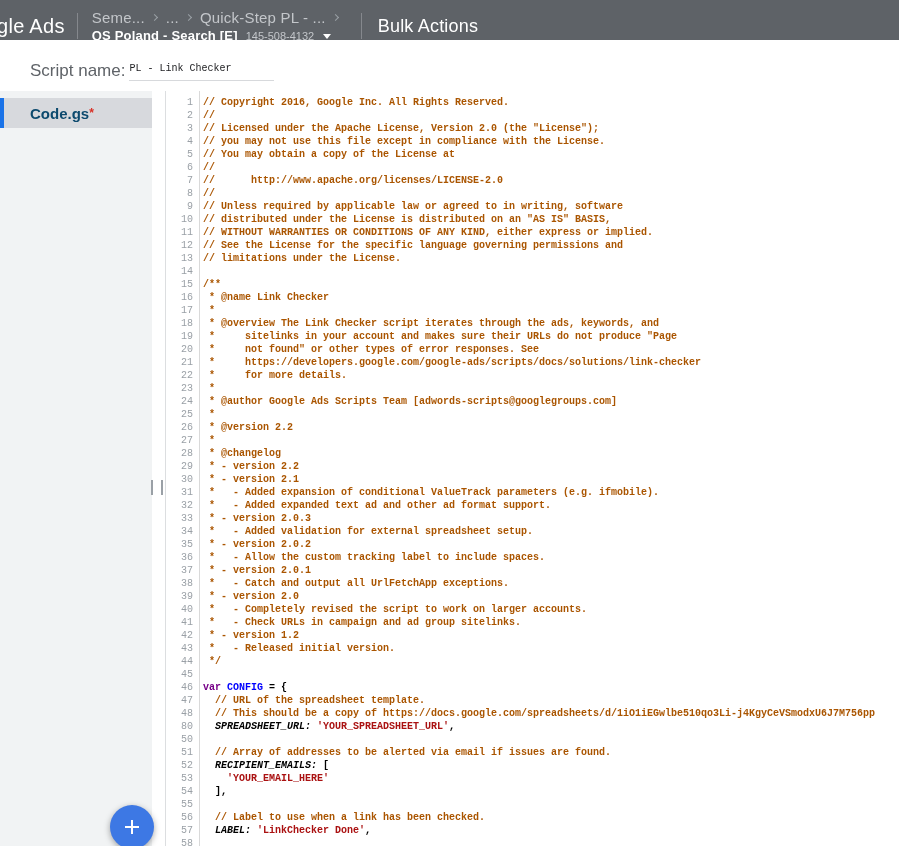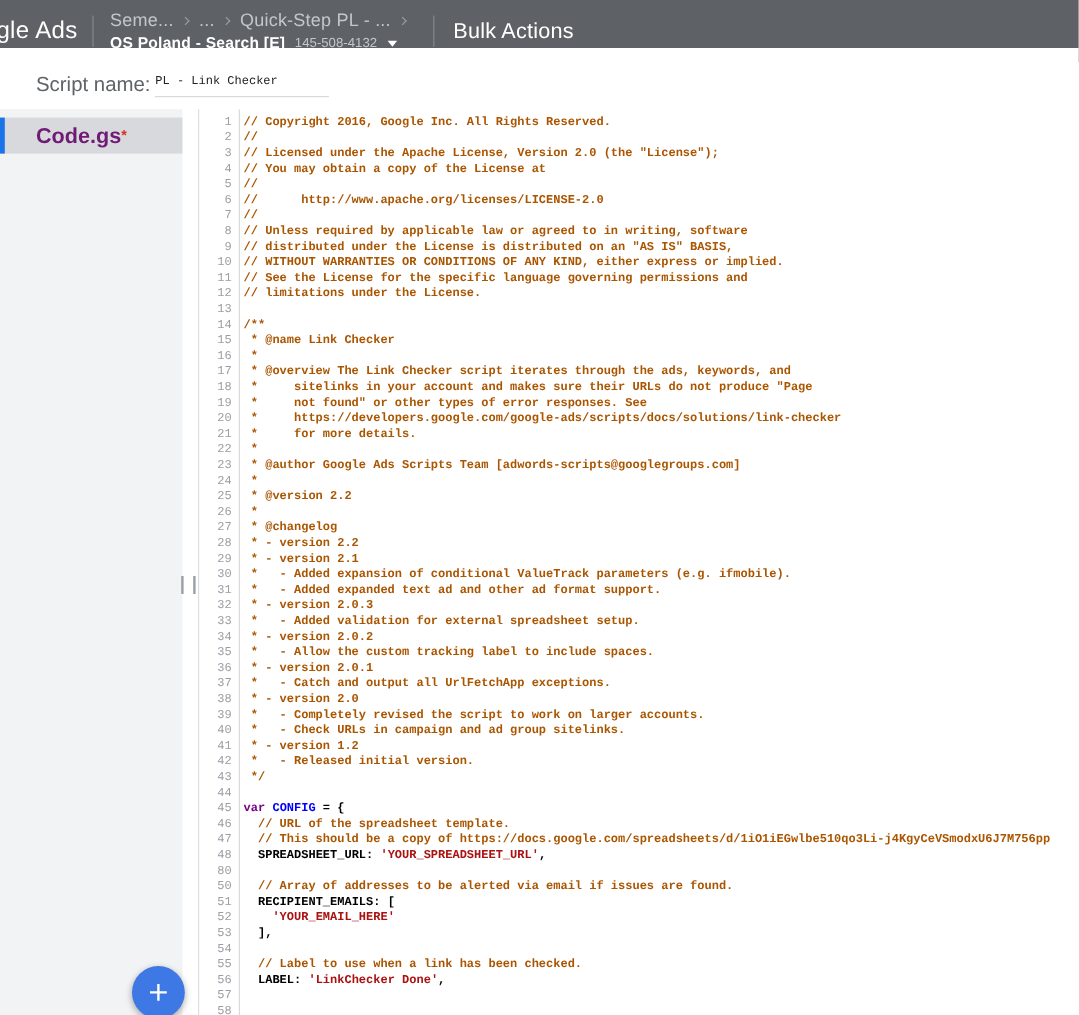--- a/index.html
+++ b/index.html
@@ -39,21 +39,21 @@
                   background:transparent; }
 
   
   .main { position:absolute; top:91px; left:0; width:899px; height:755px; display:flex; }
   .sidebar { width:166px; height:100%; position:relative; background:#fff; flex:none; }
   .sidebar-panel { position:absolute; left:0; top:0; width:152px; height:100%;
                    background:#f1f3f4; }
   .file-tab { position:relative; margin-top:7px; width:152px; height:30px;
               background:#d7d9dd; border-left:4px solid #1a73e8;
               display:flex; align-items:center; cursor:pointer; }
-  .file-tab .fname { color:#701a75; font-size:18px; font-weight:bold; margin-left:26px; }
+  .file-tab .fname { color:#0c4a6e; font-size:15px; font-weight:bold; margin-left:26px; }
   .file-tab .mod { color:#d93025; font-size:12px; font-weight:bold; }
   .panel-divider { position:absolute; right:0; top:0; width:1px; height:100%;
                    background:#dcdee0; }
   .resize-handle { position:absolute; left:151px; top:389px; width:12px; height:15px;
                    display:flex; justify-content:space-between; cursor:col-resize; }
   .resize-handle i { display:block; width:2px; height:100%; background:#9aa0a6; }
 
   .fab { position:absolute; left:110px; top:714px; width:44px; height:44px;
          border-radius:50%; background:#3d78e4; border:none; cursor:pointer;
          box-shadow:0 2px 6px rgba(0,0,0,0.35); display:flex;
@@ -65,21 +65,21 @@
   .gutter { width:34px; flex:none; padding-top:5px; background:#fff;
             border-right:1px solid #d9d9d9; }
   .ln { height:13px; line-height:13px; font-family:"Liberation Mono", monospace;
         font-size:10px; color:#9aa0a6; text-align:right; padding-right:6px; }
   .code-lines { flex:1; padding-top:5px; padding-left:3px; overflow:hidden; }
   .cl { height:13px; line-height:13px; font-family:"Liberation Mono", monospace;
         font-size:10px; font-weight:bold; white-space:pre; color:#000; }
   .tok-c { color:#aa5500; }
   .tok-k { color:#770088;text-align:right; }
   .tok-d { color:#0000ff; }
-  .tok-p { color:#000; }
+  .tok-p { color:#000;font-style:italic; }
   .tok-s { color:#aa1111; }
   .tok-plain { color:#000; }
 </style>
 </head>
 <body>
 
 <div class="app">
 
   <div class="topbar">
     <div class="logo">gle Ads</div>
@@ -186,20 +186,21 @@
           <div class="ln">54</div>
           <div class="ln">55</div>
           <div class="ln">56</div>
           <div class="ln">57</div>
           <div class="ln">58</div>
         </div>
       <div class="code-lines">
           <div class="cl"><span class="tok-c">// Copyright 2016, Google Inc. All Rights Reserved.</span></div>
           <div class="cl"><span class="tok-c">//</span></div>
           <div class="cl"><span class="tok-c">// Licensed under the Apache License, Version 2.0 (the "License");</span></div>
+          <div class="cl"><span class="tok-c">// you may not use this file except in compliance with the License.</span></div>
           <div class="cl"><span class="tok-c">// You may obtain a copy of the License at</span></div>
           <div class="cl"><span class="tok-c">//</span></div>
           <div class="cl"><span class="tok-c">//      http://www.apache.org/licenses/LICENSE-2.0</span></div>
           <div class="cl"><span class="tok-c">//</span></div>
           <div class="cl"><span class="tok-c">// Unless required by applicable law or agreed to in writing, software</span></div>
           <div class="cl"><span class="tok-c">// distributed under the License is distributed on an "AS IS" BASIS,</span></div>
           <div class="cl"><span class="tok-c">// WITHOUT WARRANTIES OR CONDITIONS OF ANY KIND, either express or implied.</span></div>
           <div class="cl"><span class="tok-c">// See the License for the specific language governing permissions and</span></div>
           <div class="cl"><span class="tok-c">// limitations under the License.</span></div>
           <div class="cl"></div>

